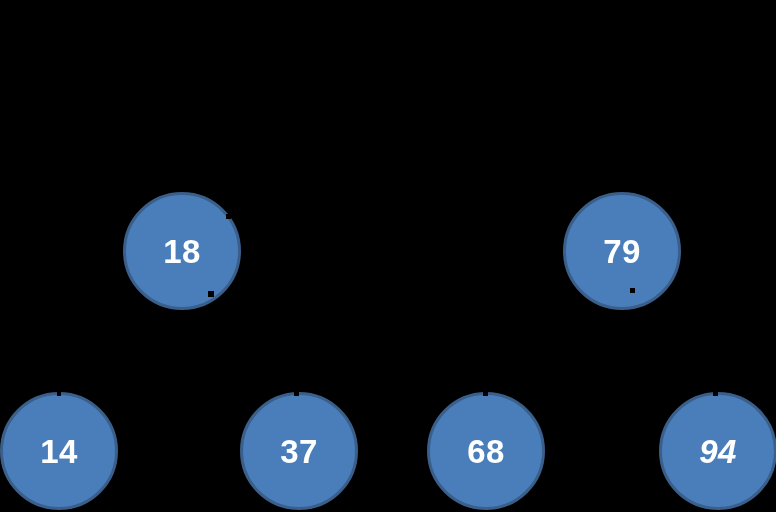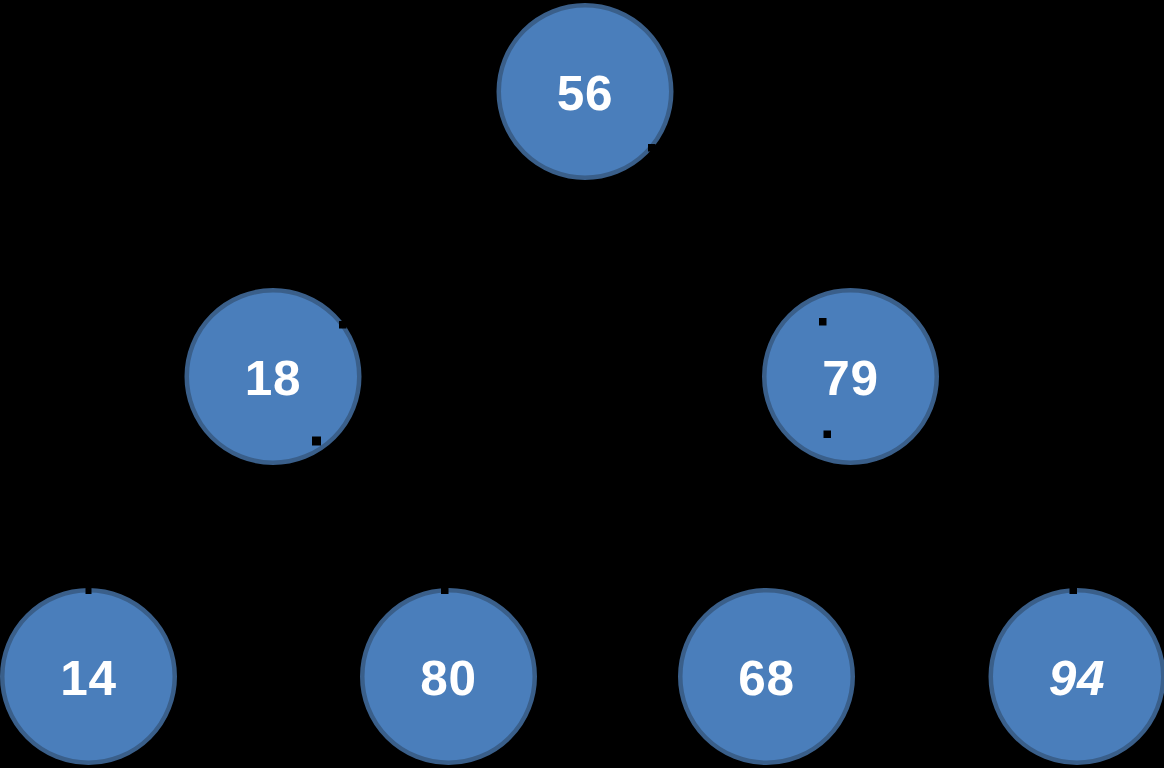--- a/index.html
+++ b/index.html
@@ -43,41 +43,38 @@
     position: absolute;
     background: #000000;
     pointer-events: none;
   }
 </style>
 </head>
 <body>
 
 <div id="canvas">
 
-  <div class="node" style="left:331px; top:2px; width:118px; height:118px;">
-    <span class="node-label">56</span>
-  </div>
 
   <div class="node" style="left:123px; top:192px; width:118px; height:118px;">
     <span class="node-label">18</span>
   </div>
 
-  <div class="node" style="left:508px; top:192px; width:118px; height:118px;">
+  <div class="node" style="left:563px; top:192px; width:118px; height:118px;">
     <span class="node-label">79</span>
   </div>
 
   <div class="node" style="left:0px; top:392px; width:118px; height:118px;">
     <span class="node-label">14</span>
   </div>
 
   <div class="node" style="left:240px; top:392px; width:118px; height:118px;">
-    <span class="node-label">80</span>
+    <span class="node-label">37</span>
   </div>
 
-  <div class="node" style="left:452px; top:392px; width:118px; height:118px;">
+  <div class="node" style="left:427px; top:392px; width:118px; height:118px;">
     <span class="node-label">68</span>
   </div>
 
   <div class="node" style="left:659px; top:392px; width:118px; height:118px;font-style:italic;">
     <span class="node-label">94</span>
   </div>
 
   <div class="gap" style="left:432px; top:96px; width:5px; height:5px;"></div>
   <div class="gap" style="left:226px; top:214px; width:5px; height:5px;"></div>
   <div class="gap" style="left:208px; top:291px; width:6px; height:6px;"></div>

